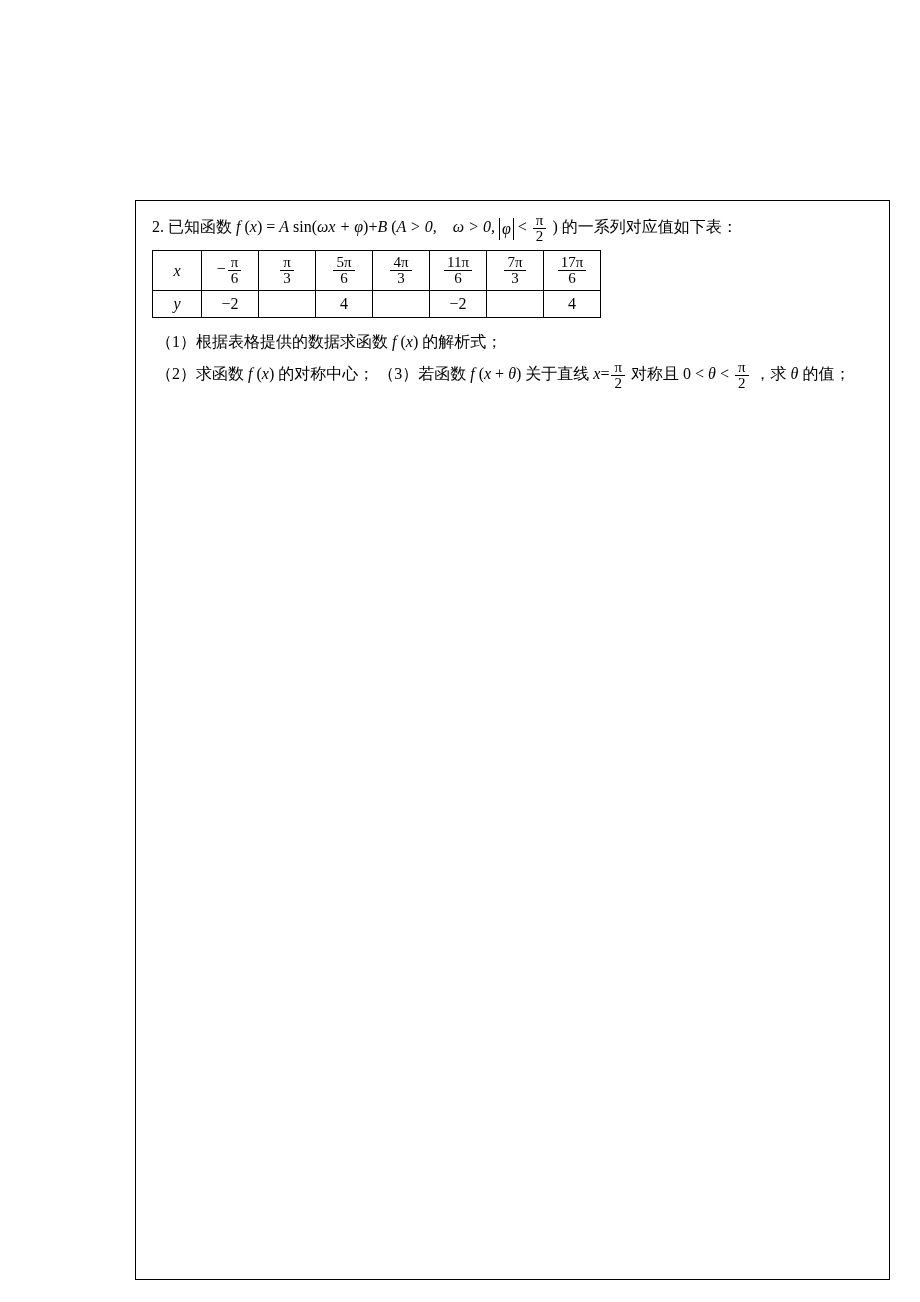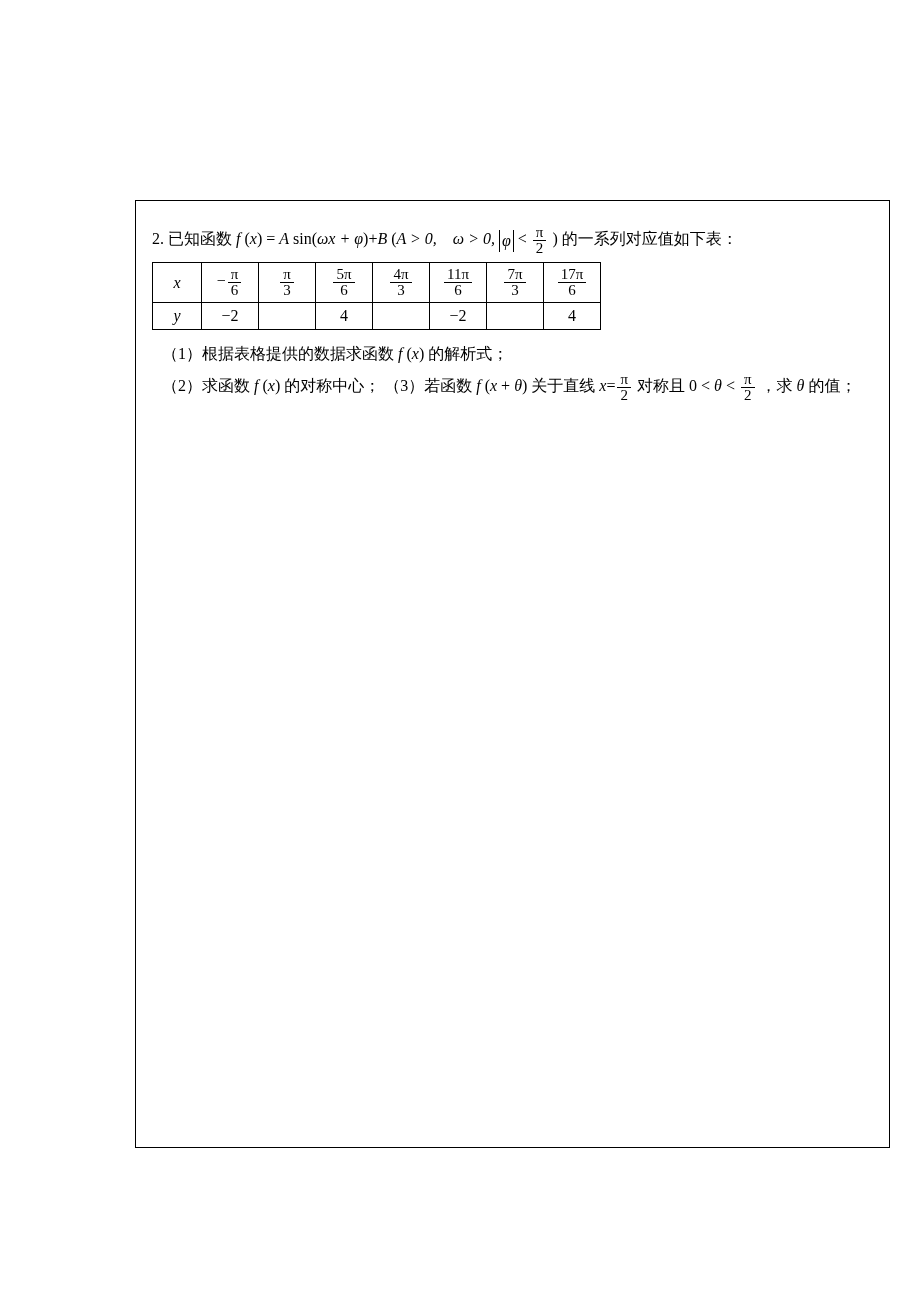--- a/index.html
+++ b/index.html
@@ -14,31 +14,31 @@
     width: 920px;
     height: 1302px;
     box-sizing: border-box;
     padding-top: 200px;
     padding-left: 135px;
     padding-right: 30px;
   }
   .frame {
     border: 1px solid #000;
     border-style: double;
-    height: 948px;
+    height: 1080px;
     box-sizing: border-box;
-    padding: 20px 8px 8px 16px;
+    padding: 8px 8px 8px 16px;
   }
   .line {
     margin: 4px 0;
     line-height: 28px;
     white-space: nowrap;
   }
   .indent {
-    margin-left: 10px;
+    margin-left: 4px;
   }
   .it { font-style: italic; font-family: "Times New Roman", serif; }
   .frac {
     display: inline-block;
     vertical-align: middle;
     text-align: center;
     font-family: "Times New Roman", serif;
     font-size: 15px;
     line-height: 1;
     margin: 0 2px;

